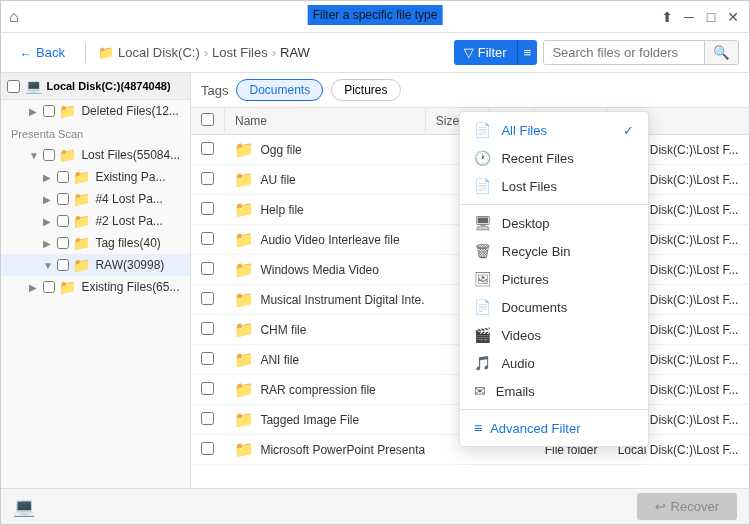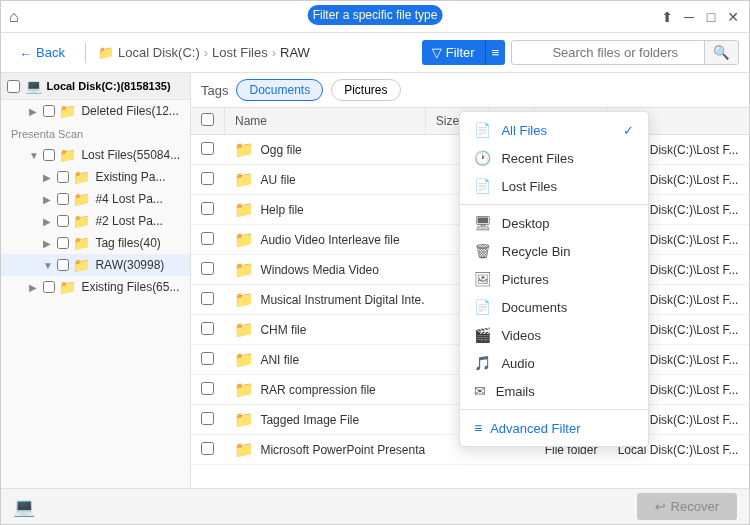--- a/index.html
+++ b/index.html
@@ -2,38 +2,38 @@
 <html><head>
   <meta charset="utf-8">
   <style>
     * { margin: 0; padding: 0; box-sizing: border-box; }
     body { font-family: 'Segoe UI', Arial, sans-serif; font-size: 13px; background: #f0f0f0; width: 750px; height: 525px; overflow: hidden; }
     
     .app-window { width: 750px; height: 525px; background: #fff; display: flex; flex-direction: column; border: 1px solid #ccc; }
     
     
     .title-bar { height: 32px; background: #fff; display: flex; align-items: center; justify-content: flex-end; padding: 0 8px; border-bottom: 1px solid #e0e0e0; position: relative; }
-    .title-bar-tooltip { position: absolute; left: 50%; transform: translateX(-50%); background: #1a73e8; color: #fef9c3; padding: 3px 5px; border-radius: 10px; font-size: 12px; white-space: nowrap; top: 4px; }
+    .title-bar-tooltip { position: absolute; left: 50%; transform: translateX(-50%); background: #1a73e8; color: #0f172a; padding: 3px 5px; border-radius: 0; font-size: 12px; white-space: nowrap; top: 4px; }
     .title-bar-controls { display: flex; gap: 6px; align-items: center; }
     .title-btn { width: 16px; height: 16px; border: none; background: none; cursor: pointer; font-size: 14px; color: #555; display: flex; align-items: center; justify-content: center; }
     .title-bar-left { display: flex; align-items: center; margin-right: auto; }
     .home-icon { font-size: 16px; color: #555; margin-right: 8px; }
 
     
     .toolbar { height: 40px; background: #fff; display: flex; align-items: center; padding: 0 10px; border-bottom: 1px solid #e0e0e0; gap: 8px; }
     .back-btn { display: flex; align-items: center; gap: 4px; color: #1a73e8; font-size: 13px; cursor: pointer; padding: 4px 8px; border-radius: 3px; border: none; background: none; }
     .separator { width: 1px; height: 20px; background: #ccc; margin: 0 4px; }
     .breadcrumb { display: flex; align-items: center; gap: 4px; color: #333; font-size: 13px; flex: 1; }
     .breadcrumb-item { cursor: pointer; color: #555; }
     .breadcrumb-sep { color: #aaa; }
     .breadcrumb-active { color: #333; font-weight: 400; }
     .toolbar-right { display: flex; align-items: center; gap: 6px; }
     .filter-btn { display: flex; align-items: center; gap: 4px; background: #1a73e8; color: #fff; border: none; border-radius: 3px 0 0 3px; padding: 5px 10px; cursor: pointer; font-size: 13px; }
     .filter-menu-btn { background: #1a73e8; color: #fff; border: none; border-radius: 0 3px 3px 0; padding: 5px 6px; cursor: pointer; border-left: 1px solid #1557b0; }
-    .search-box { display: flex; align-items: center; border: 1px solid #ccc; border-radius: 3px; overflow: hidden; padding-left: 32px; }
+    .search-box { display: flex; align-items: center; border: 1px solid #ccc; border-radius: 3px; overflow: hidden; }
     .search-input { border: none; outline: none; padding: 4px 8px; font-size: 13px; width: 160px; color: #999; }
     .search-btn { background: #f5f5f5; border: none; border-left: 1px solid #ccc; padding: 4px 8px; cursor: pointer; }
 
     
     .main { display: flex; flex: 1; overflow: hidden; }
 
     
     .sidebar { width: 190px; background: #f9f9f9; border-right: 1px solid #e0e0e0; overflow-y: auto; font-size: 12px; flex-shrink: 0; }
     .sidebar-section-title { padding: 6px 10px 4px; color: #888; font-size: 11px; }
     .sidebar-item { display: flex; align-items: center; padding: 3px 6px 3px 10px; cursor: pointer; }
@@ -133,21 +133,21 @@
       </div>
     </div>
   </div>
 
   <div class="main">
 
     <div class="sidebar">
       <div class="sidebar-drive">
         <input type="checkbox" class="checkbox-small" style="">
         <span class="folder-icon">💻</span>
-        <span style="font-size:11px;">Local Disk(C:)(8158135)</span>
+        <span style="font-size:11px;">Local Disk(C:)(4874048)</span>
       </div>
 
       <div class="sidebar-item sub-item">
         <span class="arrow">▶</span>
         <input type="checkbox" class="checkbox-small" style="">
         <span class="folder-icon folder-yellow">📁</span>
         <span class="item-label">Deleted Files(12...</span>
       </div>
 
       <div class="sidebar-section-title">Presenta Scan</div>

